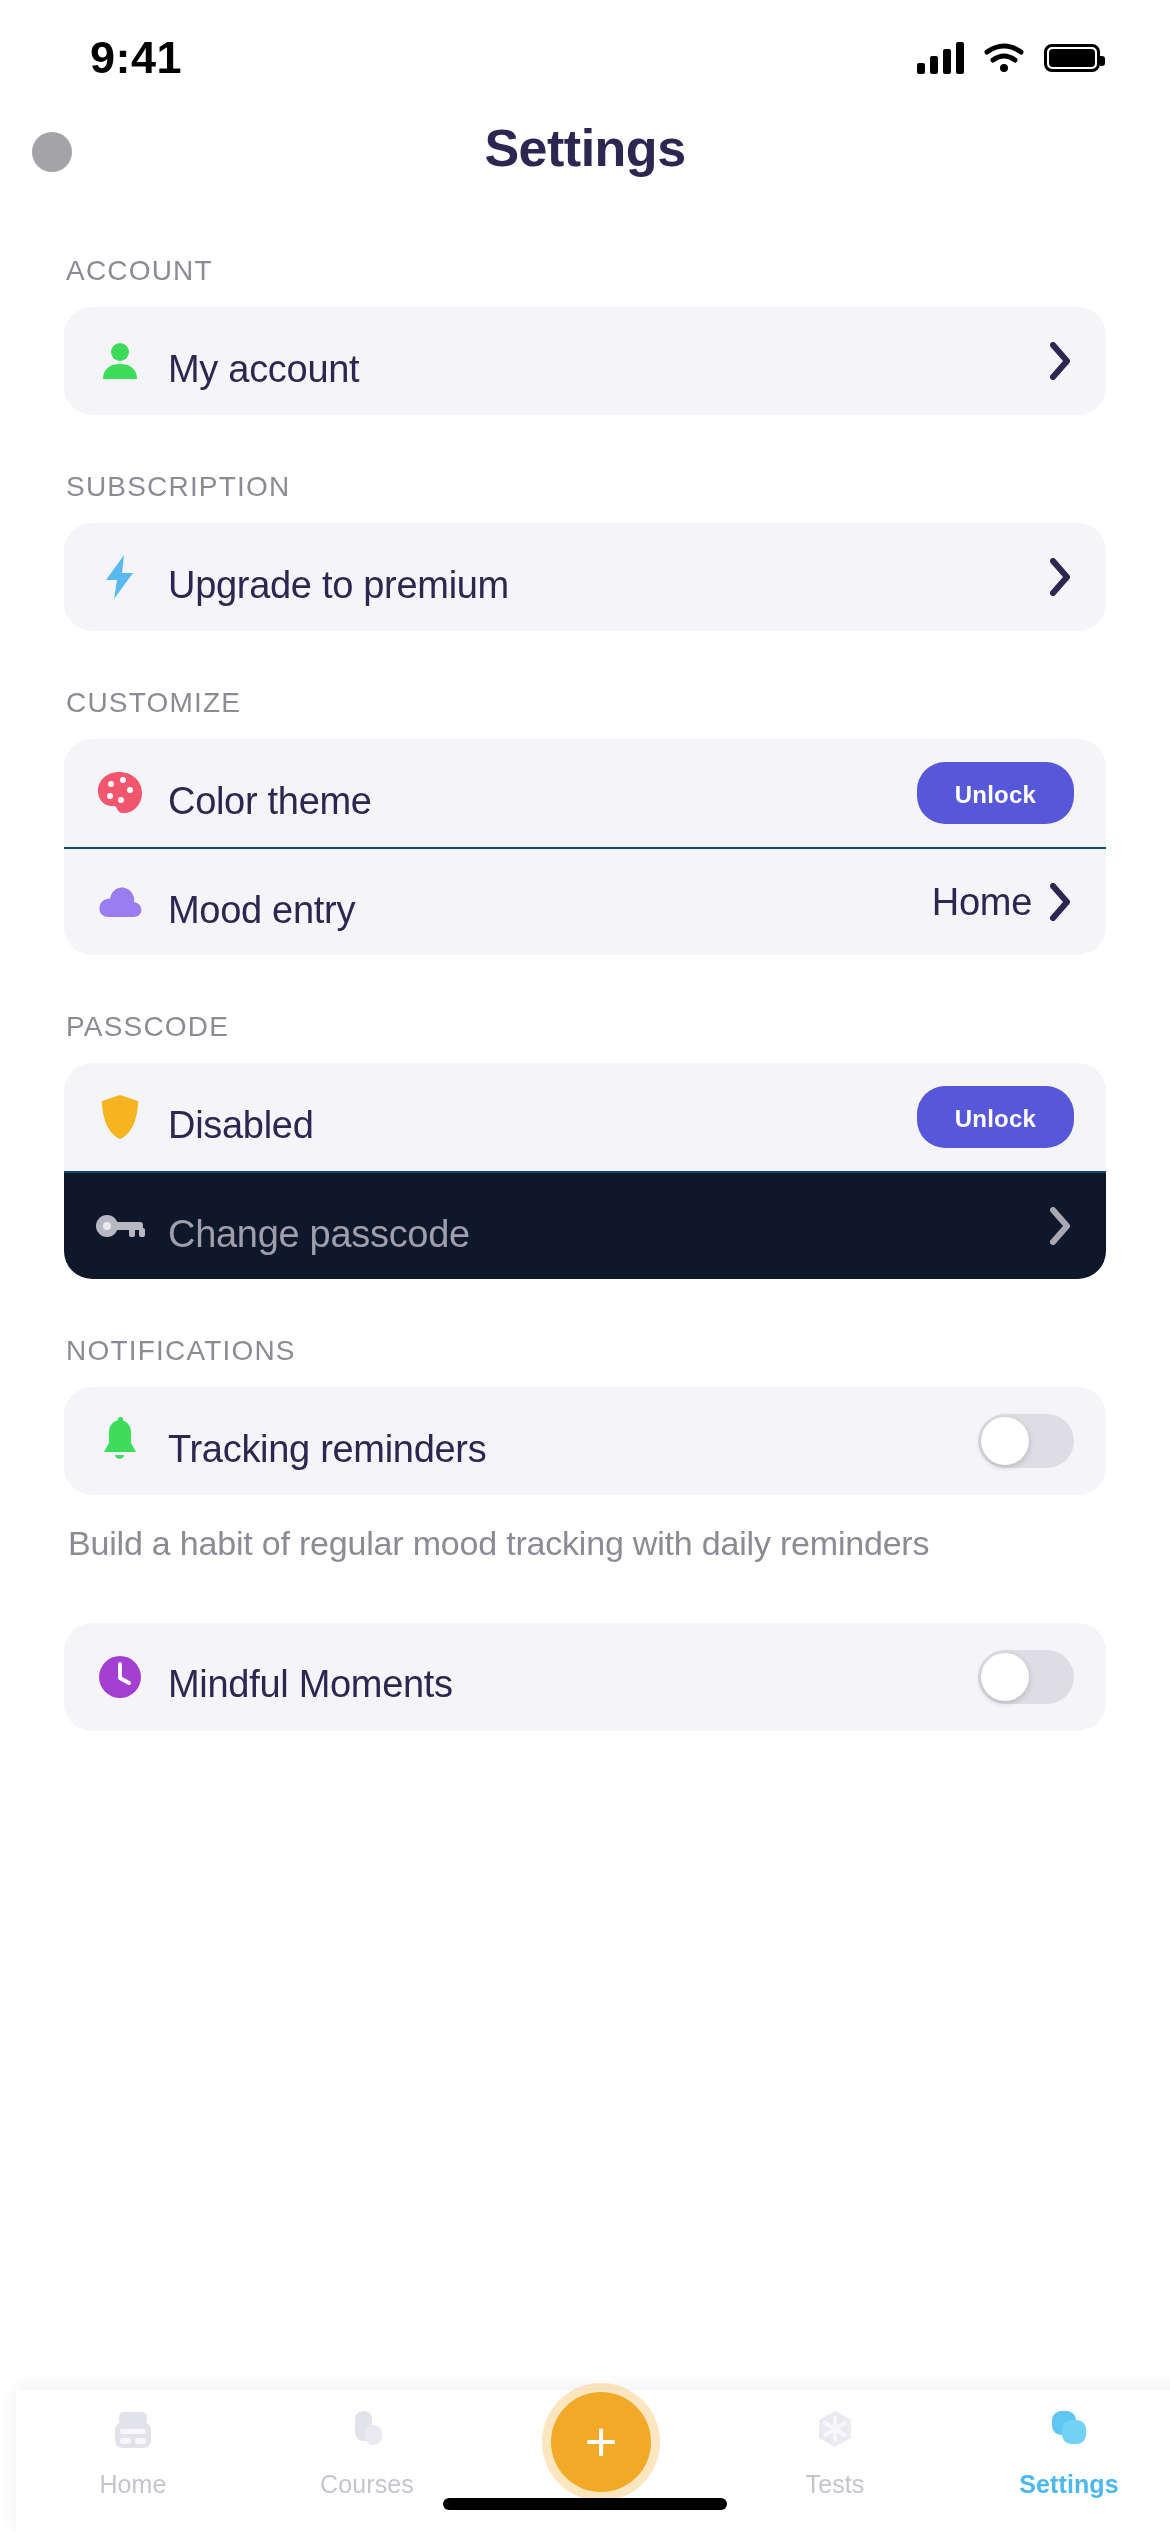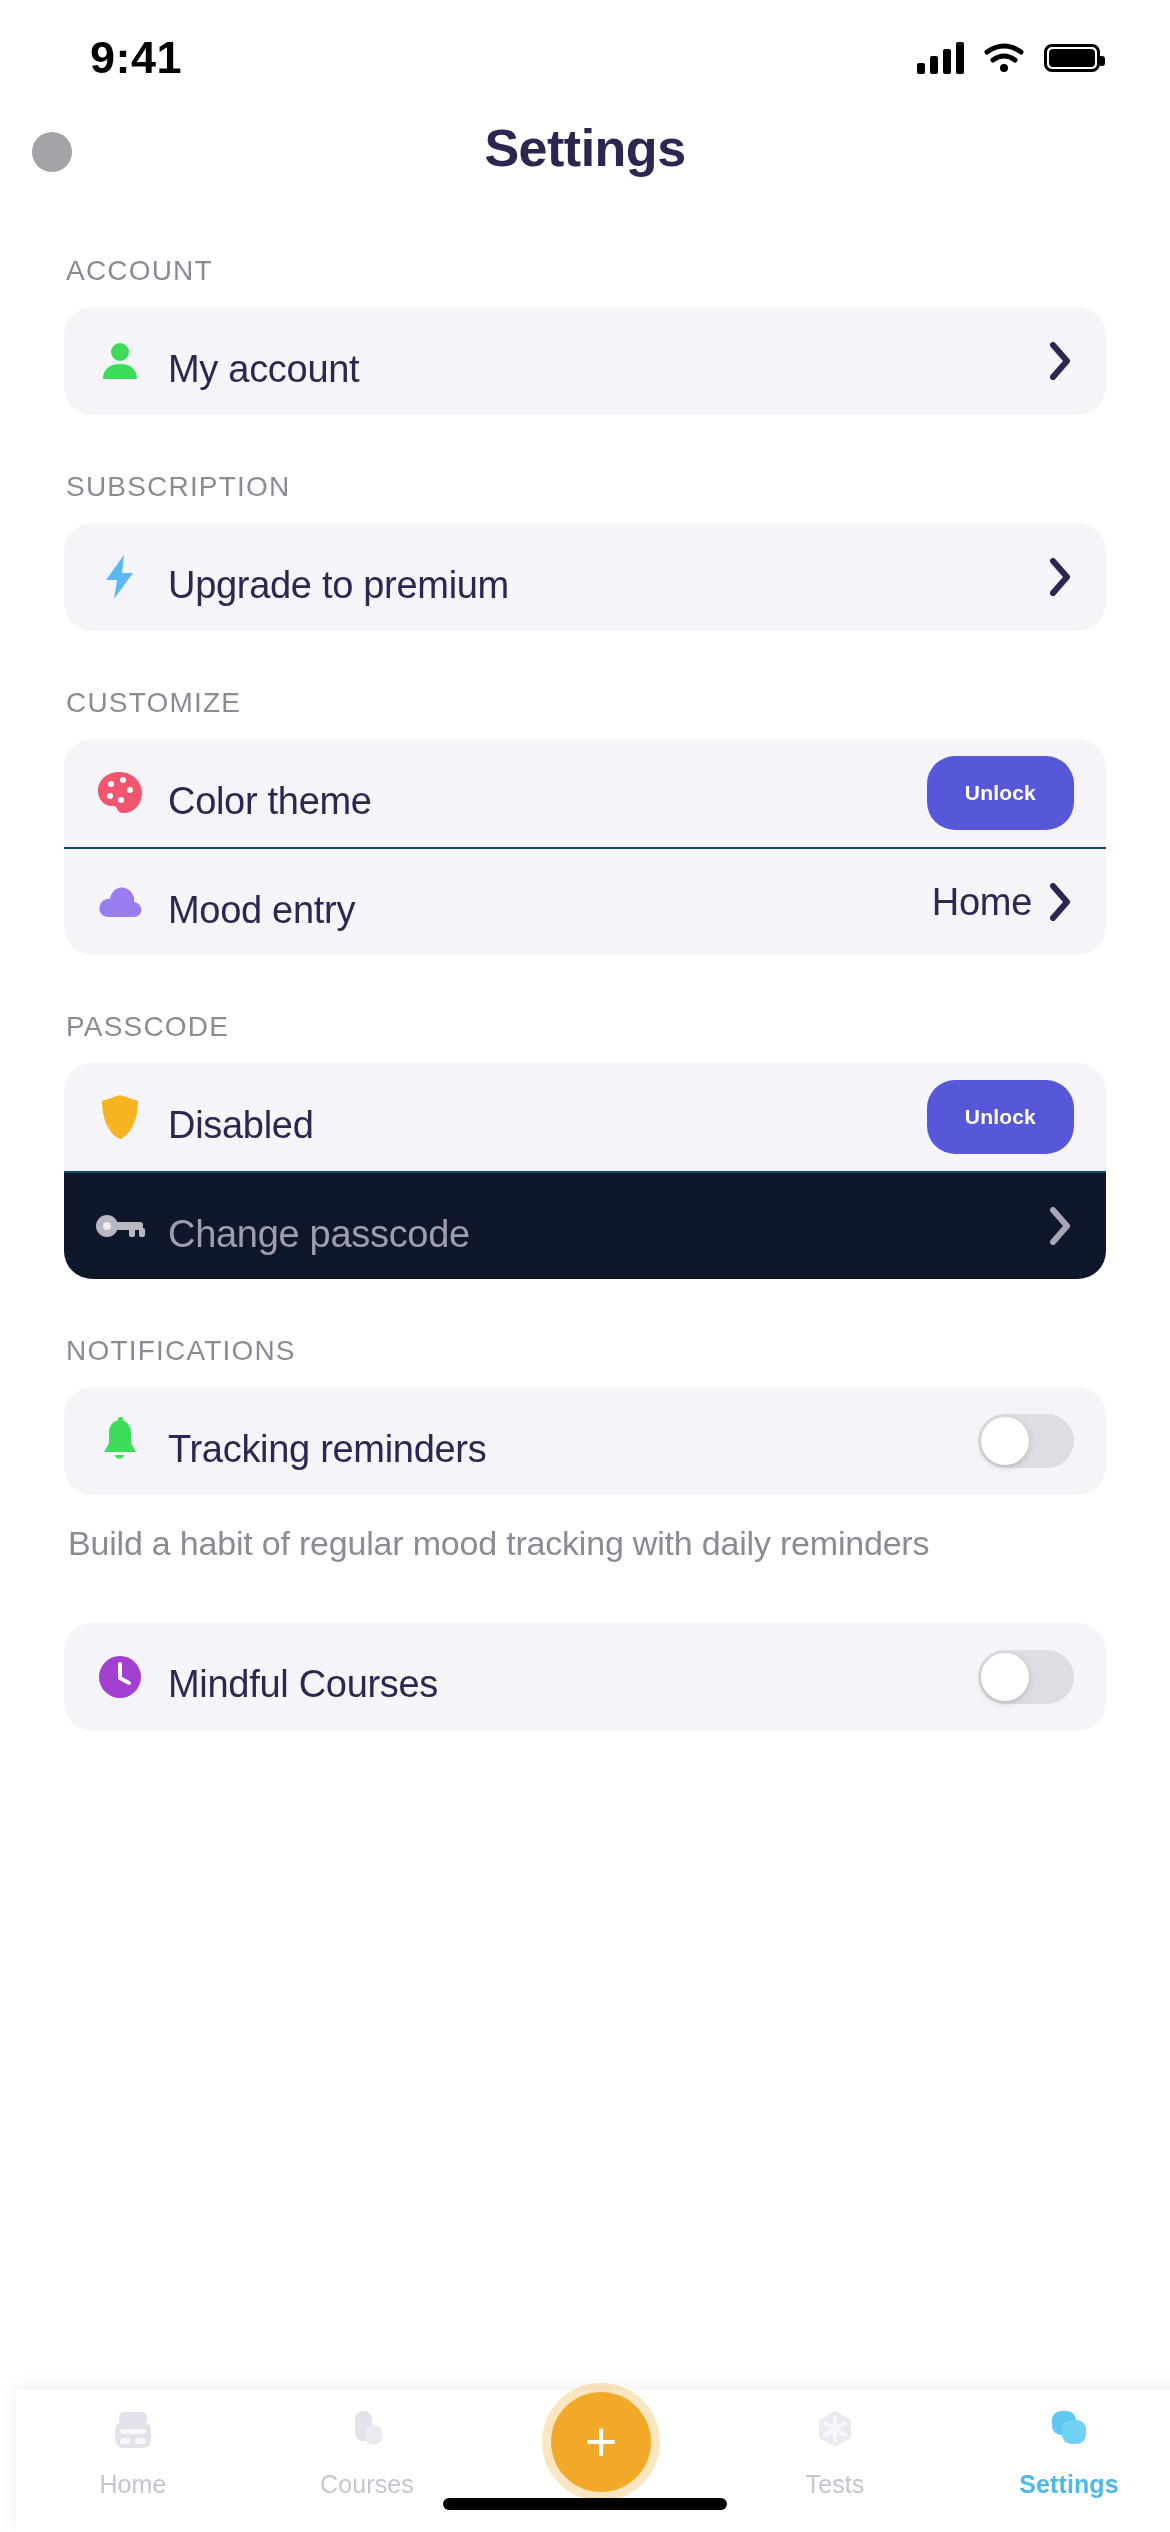--- a/index.html
+++ b/index.html
@@ -77,22 +77,22 @@
     letter-spacing:-0.3px;
     margin-top:16px;
   }
   .label.dim { color:#9e9eac; }
   .value {
     font-size:38px; color:#2b2750; margin-right:18px; letter-spacing:-0.3px;
   }
   .chev { width:24px; height:40px; display:flex; align-items:center; }
   .chev svg { display:block; }
   .btn-unlock {
-    background:#5757d9; color:#fff; font-size:21px; font-weight:700;
-    border:none; border-radius:28px; padding:0 38px; height:74px;
+    background:#5757d9; color:#fff; font-size:24px; font-weight:700;
+    border:none; border-radius:28px; padding:0 38px; height:62px;
     line-height:66px; letter-spacing:0.2px; cursor:pointer;
   }
   .toggle {
     width:96px; height:54px; border-radius:27px; background:#dedde3;
     position:relative; flex:none;
   }
   .toggle .knob {
     position:absolute; left:3px; top:3px; width:48px; height:48px;
     border-radius:50%; background:#fff;
     box-shadow:0 2px 6px rgba(0,0,0,0.18);
@@ -288,21 +288,21 @@
     <div class="gap"></div>
 
     <div class="card">
       <div class="row">
         <div class="ic">
           <svg width="46" height="46" viewBox="0 0 46 46">
             <circle cx="23" cy="23" r="21" fill="#a33fd1"></circle>
             <path d="M23 10 L23 24 L32 29" stroke="#fff" stroke-width="4" fill="none" stroke-linecap="round" stroke-linejoin="round"></path>
           </svg>
         </div>
-        <div class="label">Mindful Courses</div>
+        <div class="label">Mindful Moments</div>
         <div class="toggle">
             <div class="knob"></div>
           </div>
       </div>
     </div>
 
   </div>
 
   <div class="tabbar">
 

